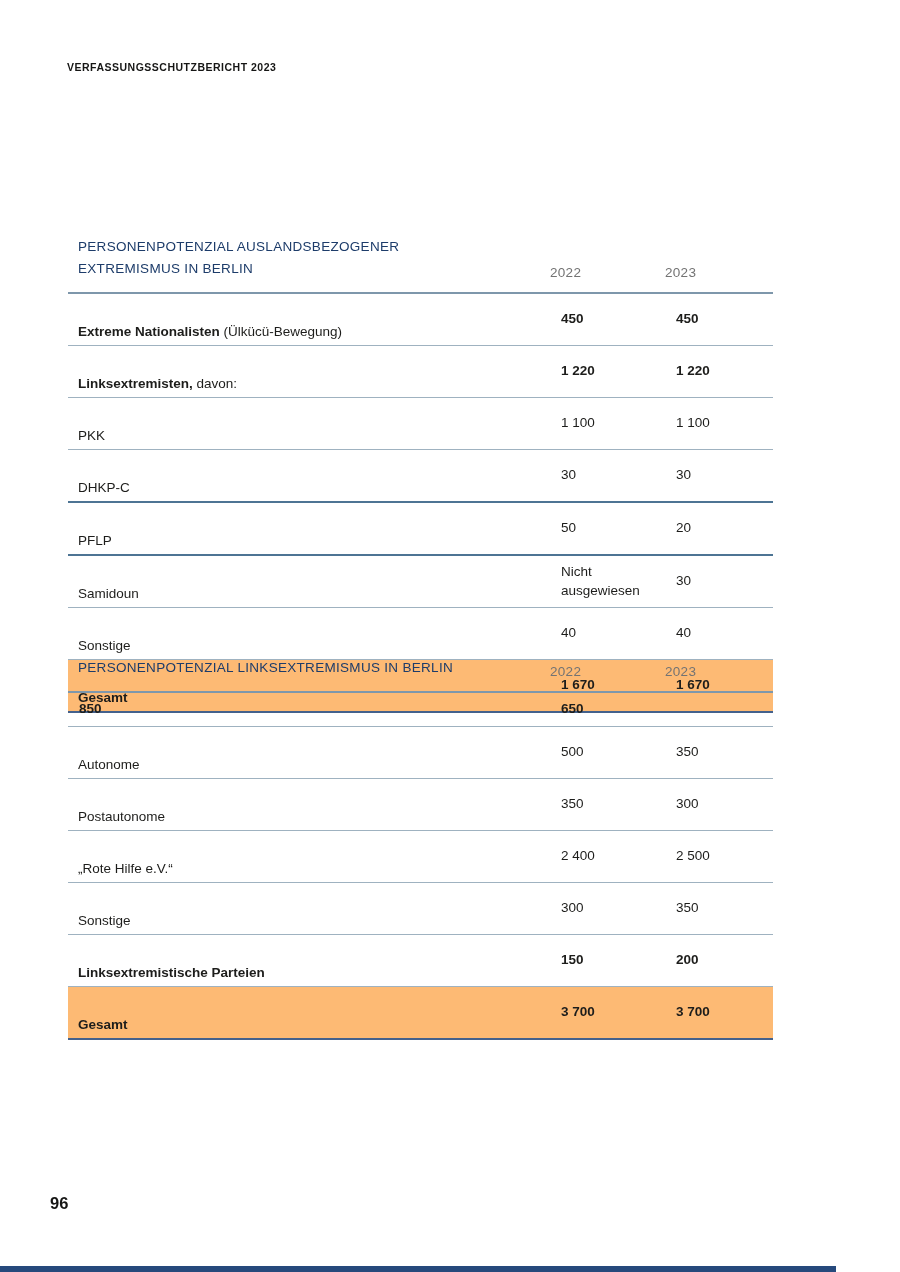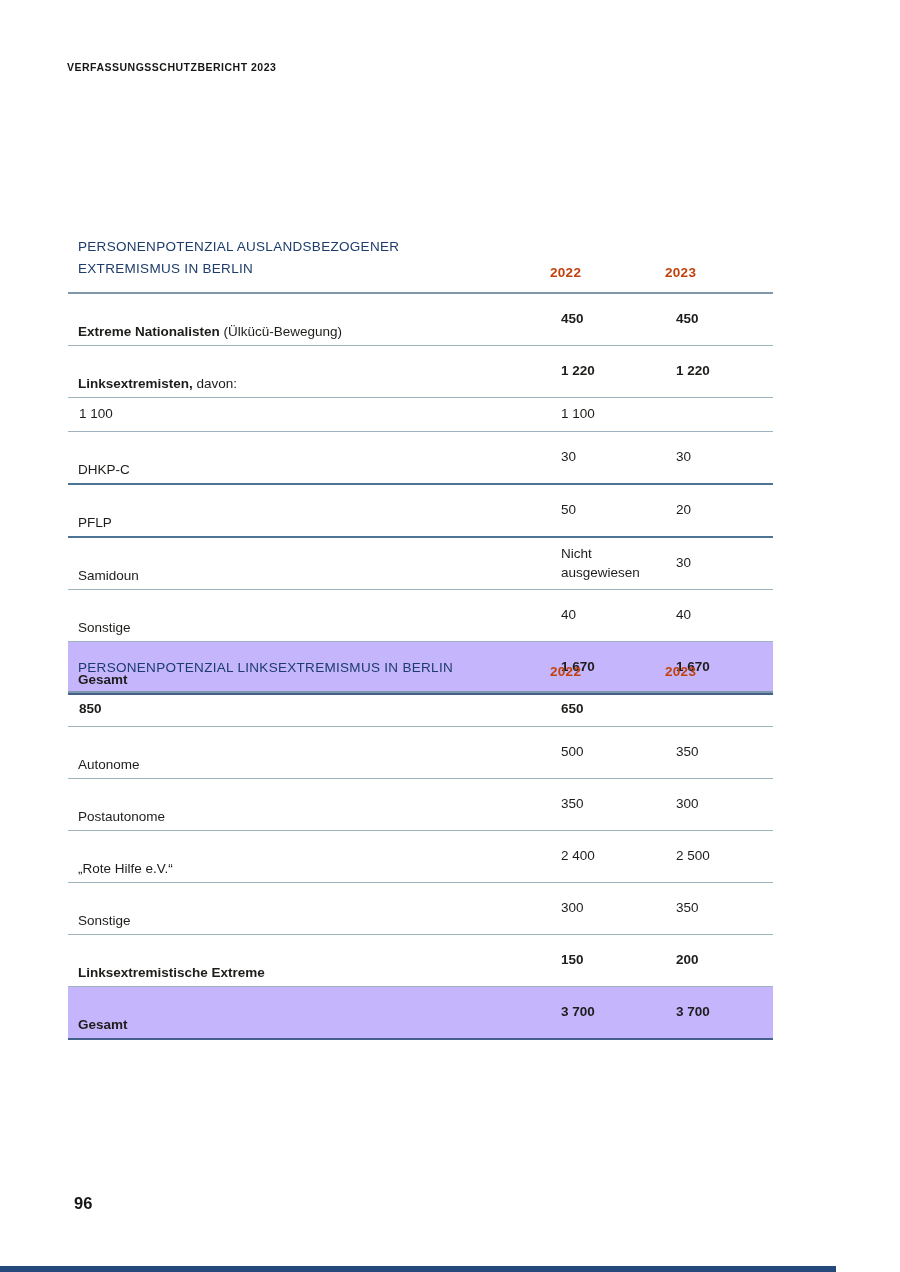--- a/index.html
+++ b/index.html
@@ -15,35 +15,35 @@
   #table-0{top:236px;}
   #table-1{top:657px;}
   .thead{
     display:grid;grid-template-columns:482px 115px 108px;
     align-items:end;padding-bottom:12px;border-bottom:2px solid #7e97ab;
   }
   .title-cell{
     padding-left:10px;color:#1d3c6a;font-weight:normal;font-size:13.5px;
     line-height:22px;letter-spacing:0.3px;
   }
-  .year{color:#c2410c;font-weight:bold;font-size:13.5px;letter-spacing:0.3px;}
+  .year{color:#737373;font-weight:normal;font-size:13.5px;letter-spacing:0.3px;}
   .row{
     display:grid;grid-template-columns:482px 115px 108px;
     align-items:center;min-height:34px;box-sizing:border-box;
     border-bottom:1px solid #9fb2c0;font-size:13.5px;padding:6px 0;
   }
   .row .label{padding-left:10px;margin-top:24px;}
   .row .lb{font-weight:bold;}
   .row .val{line-height:1.35;margin-left:11px;}
   .row.emph .val{font-weight:bold;}
   .row.rule-strong{border-bottom:2px solid #4d7494;}
-  .row.total{background:#c4b5fd;border-bottom:2px solid #44618c;}
+  .row.total{background:#fdba74;border-bottom:2px solid #44618c;}
   .row.total .label{font-weight:bold;}
   .page-number{
-    position:absolute;left:74px;top:1194px;
+    position:absolute;left:50px;top:1194px;
     font-size:16.5px;font-weight:bold;color:#161615;
   }
   .footer-bar{
     position:absolute;left:0;right:0;bottom:0;height:6px;background:#26497c;
   }
 </style>
 </head>
 <body>
 
 <div class="page">
@@ -64,20 +64,21 @@
         <div class="cell label"><span class="lb">Extreme Nationalisten</span><span class="lr"> (Ülkücü-Bewegung)</span></div>
         <div class="cell val">450</div>
         <div class="cell val">450</div>
       </div>
         <div class="row emph">
         <div class="cell label"><span class="lb">Linksextremisten,</span><span class="lr"> davon:</span></div>
         <div class="cell val">1 220</div>
         <div class="cell val">1 220</div>
       </div>
         <div class="row">
+        <div class="cell label"><span class="lb"></span><span class="lr">PKK</span></div>
         <div class="cell val">1 100</div>
         <div class="cell val">1 100</div>
       </div>
         <div class="row rule-strong">
         <div class="cell label"><span class="lb"></span><span class="lr">DHKP-C</span></div>
         <div class="cell val">30</div>
         <div class="cell val">30</div>
       </div>
         <div class="row rule-strong">
         <div class="cell label"><span class="lb"></span><span class="lr">PFLP</span></div>
@@ -130,21 +131,21 @@
         <div class="cell label"><span class="lb"></span><span class="lr">„Rote Hilfe e.V.“</span></div>
         <div class="cell val">2 400</div>
         <div class="cell val">2 500</div>
       </div>
         <div class="row">
         <div class="cell label"><span class="lb"></span><span class="lr">Sonstige</span></div>
         <div class="cell val">300</div>
         <div class="cell val">350</div>
       </div>
         <div class="row emph">
-        <div class="cell label"><span class="lb">Linksextremistische Extreme</span><span class="lr"></span></div>
+        <div class="cell label"><span class="lb">Linksextremistische Parteien</span><span class="lr"></span></div>
         <div class="cell val">150</div>
         <div class="cell val">200</div>
       </div>
         <div class="row emph rule-strong total">
         <div class="cell label"><span class="lb">Gesamt</span><span class="lr"></span></div>
         <div class="cell val">3 700</div>
         <div class="cell val">3 700</div>
       </div>
       </div>
 

